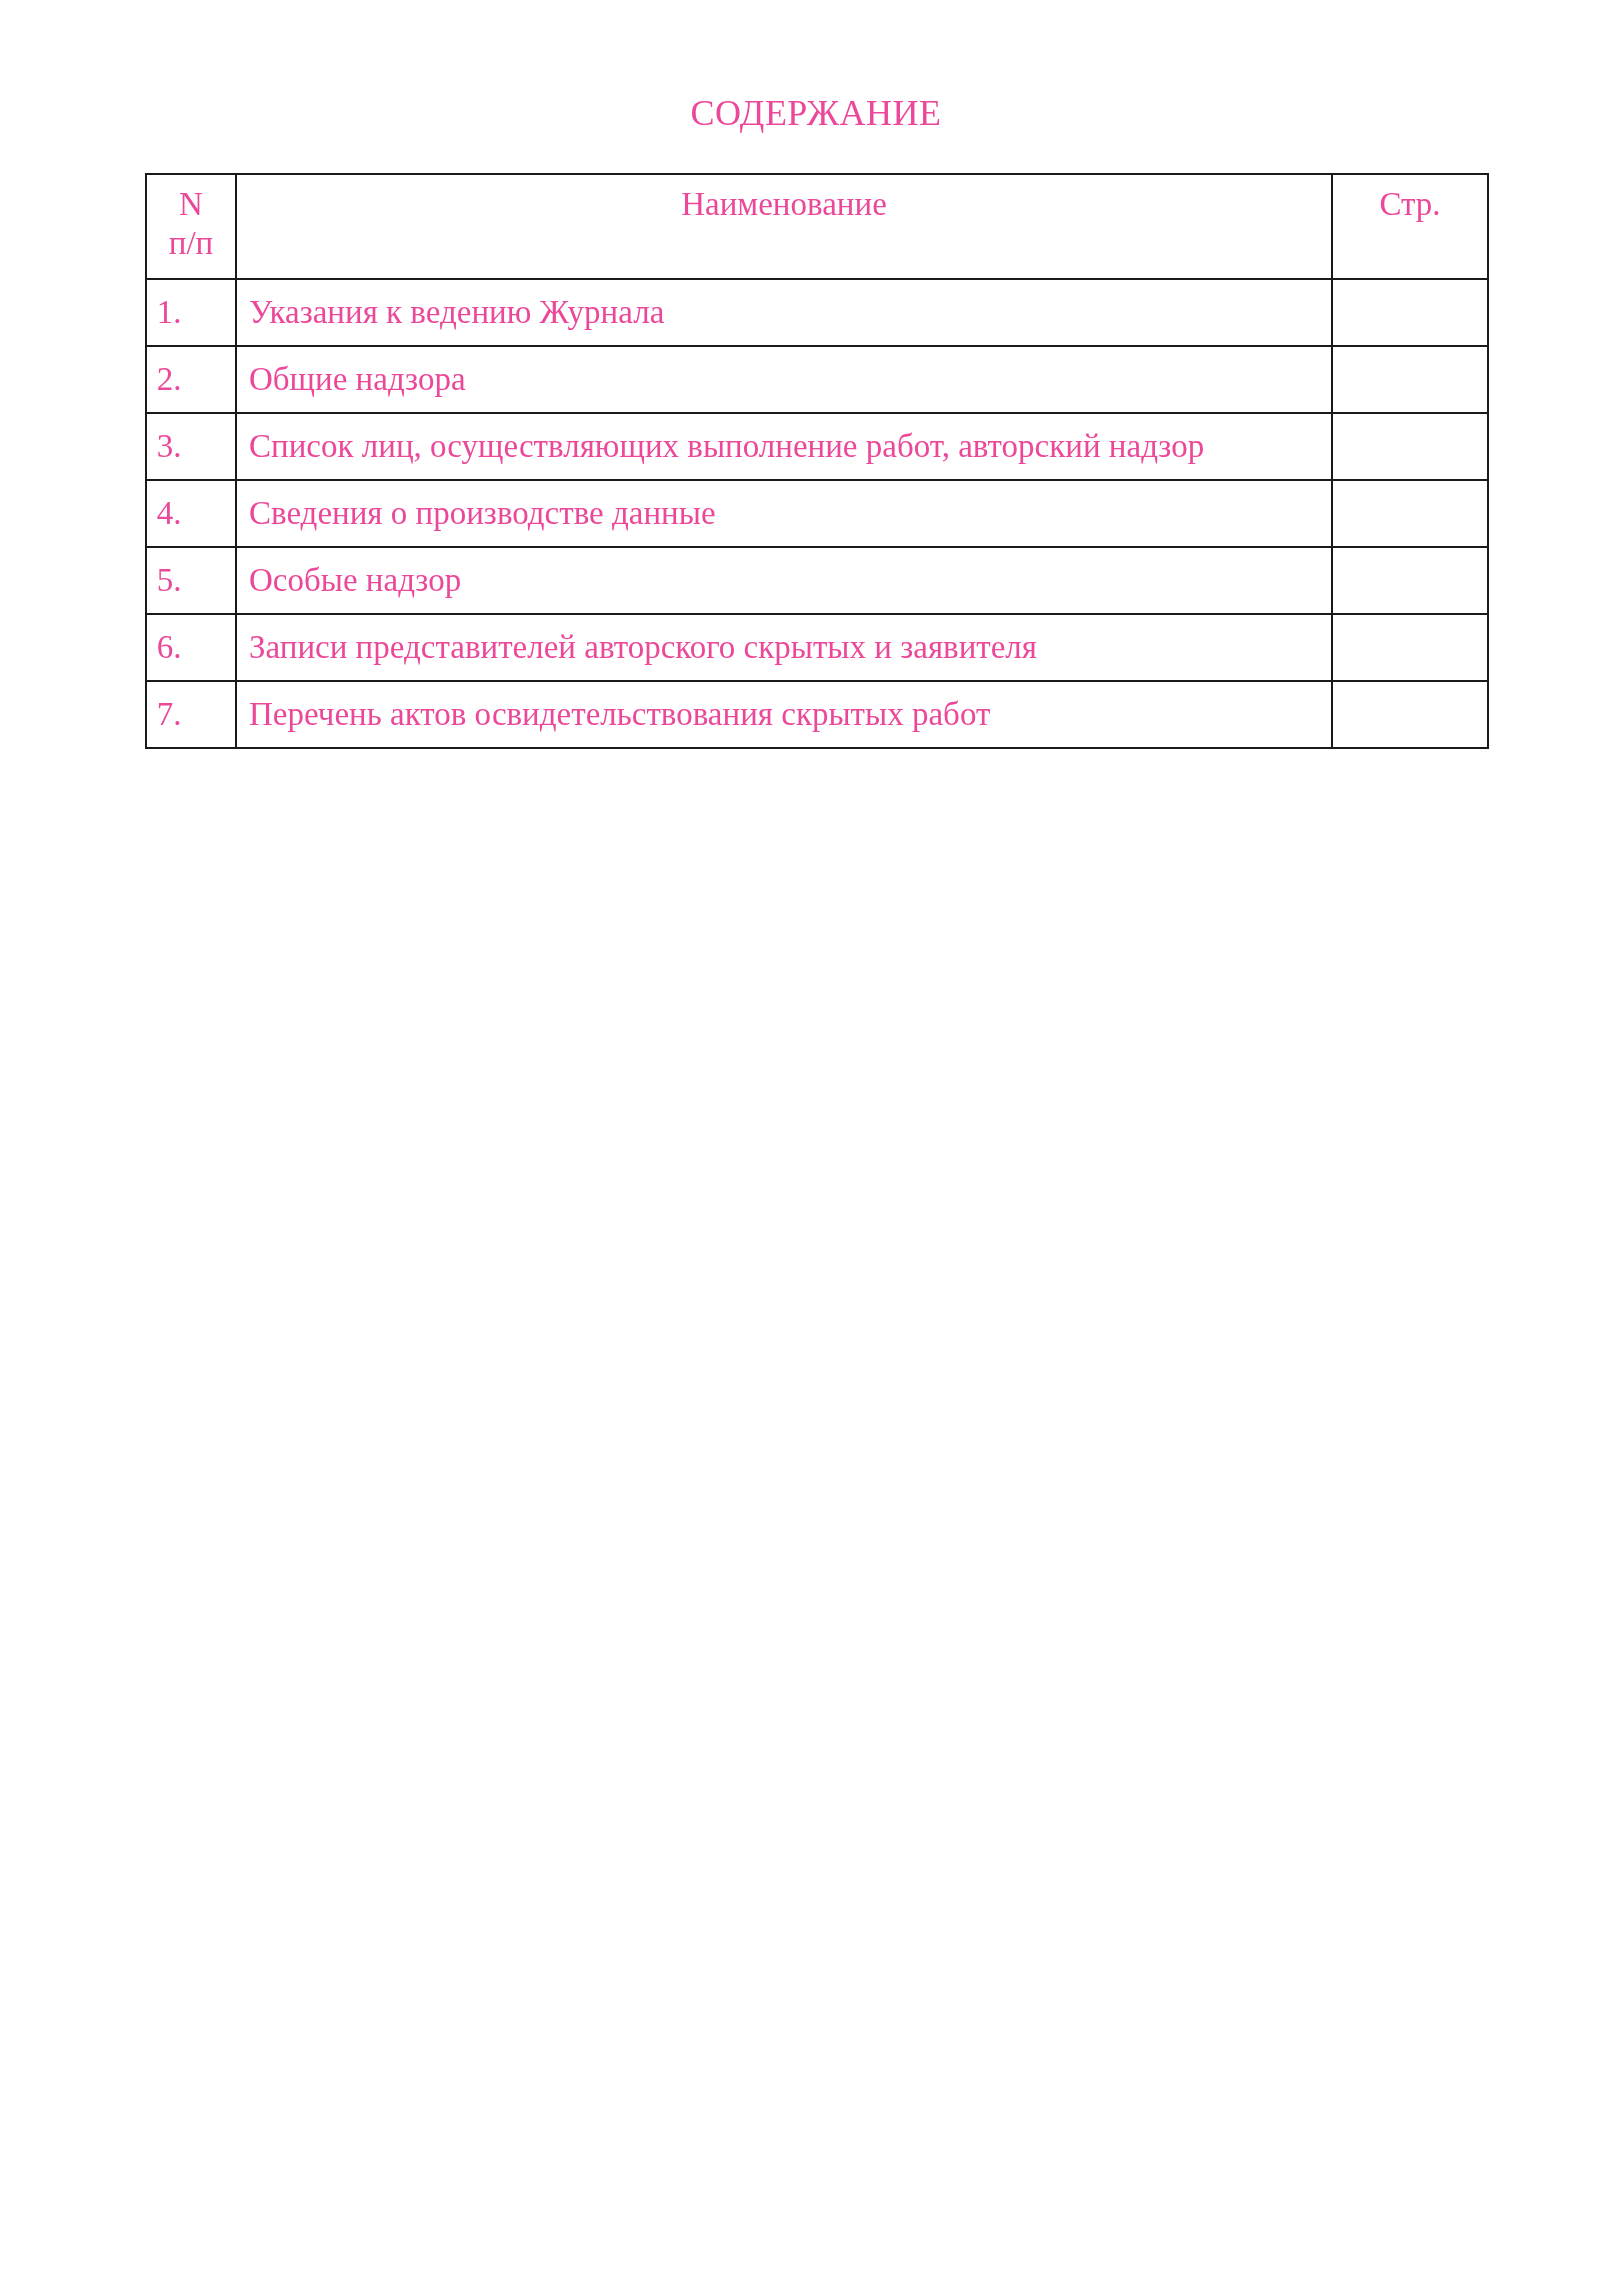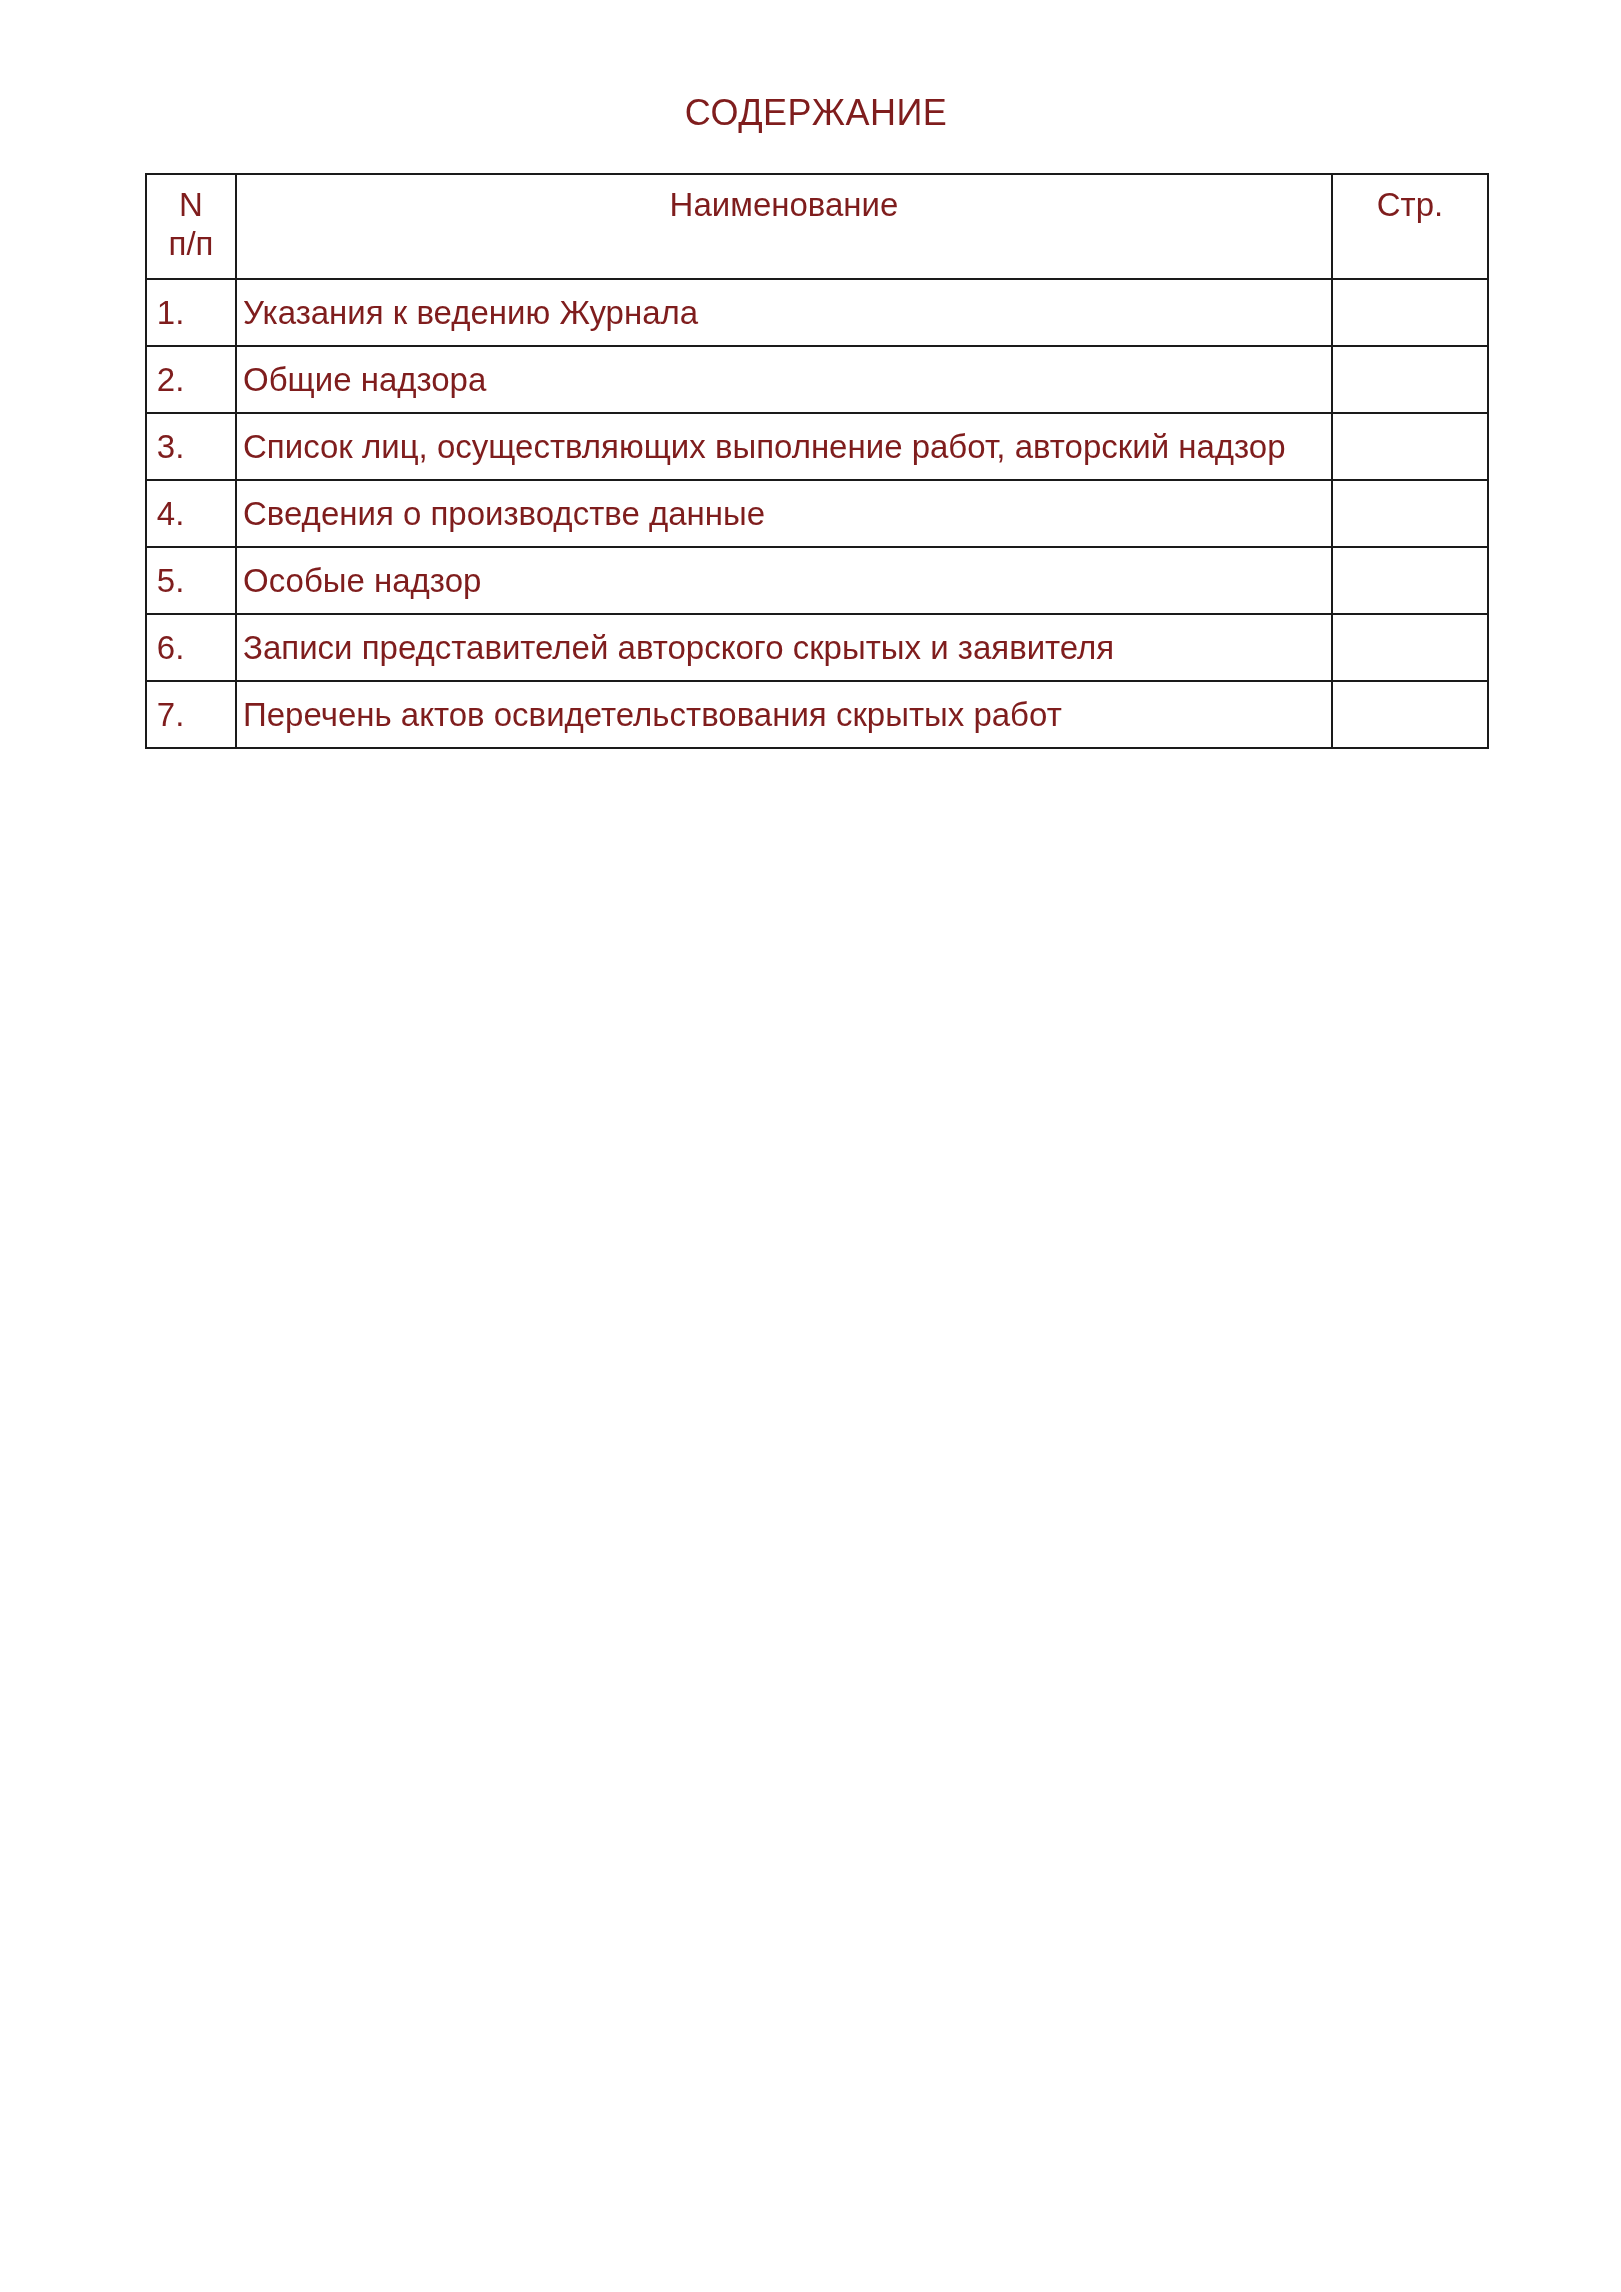--- a/index.html
+++ b/index.html
@@ -5,22 +5,22 @@
   html, body {
     margin: 0;
     padding: 0;
     background: #ffffff;
   }
   .page {
     position: relative;
     width: 1621px;
     height: 2293px;
     background: #ffffff;
-    font-family: Liberation Sans, sans-serif;
-    color: #7f1d1d;
+    font-family: Liberation Serif, serif;
+    color: #ec4899;
     overflow: hidden;
   }
   .doc-title {
     position: absolute;
     left: 145px;
     top: 95px;
     width: 1342px;
     text-align: center;
     font-size: 36px;
     line-height: 1;
@@ -53,21 +53,21 @@
     padding: 9.8px 5.9px 0 5.9px;
     line-height: 39px;
   }
   table.toc tbody td {
     height: 67px;
     vertical-align: middle;
     padding: 0;
     line-height: 1.2;
   }
   table.toc td.num  { padding-left: 9.8px; }
-  table.toc td.name { padding-left: 6px; }
+  table.toc td.name { padding-left: 12px; }
   table.toc td.page-col { padding: 0; }
 </style>
 </head>
 <body>
 
 <div class="page">
 
   <div class="doc-title">СОДЕРЖАНИЕ</div>
 
   <table class="toc">

